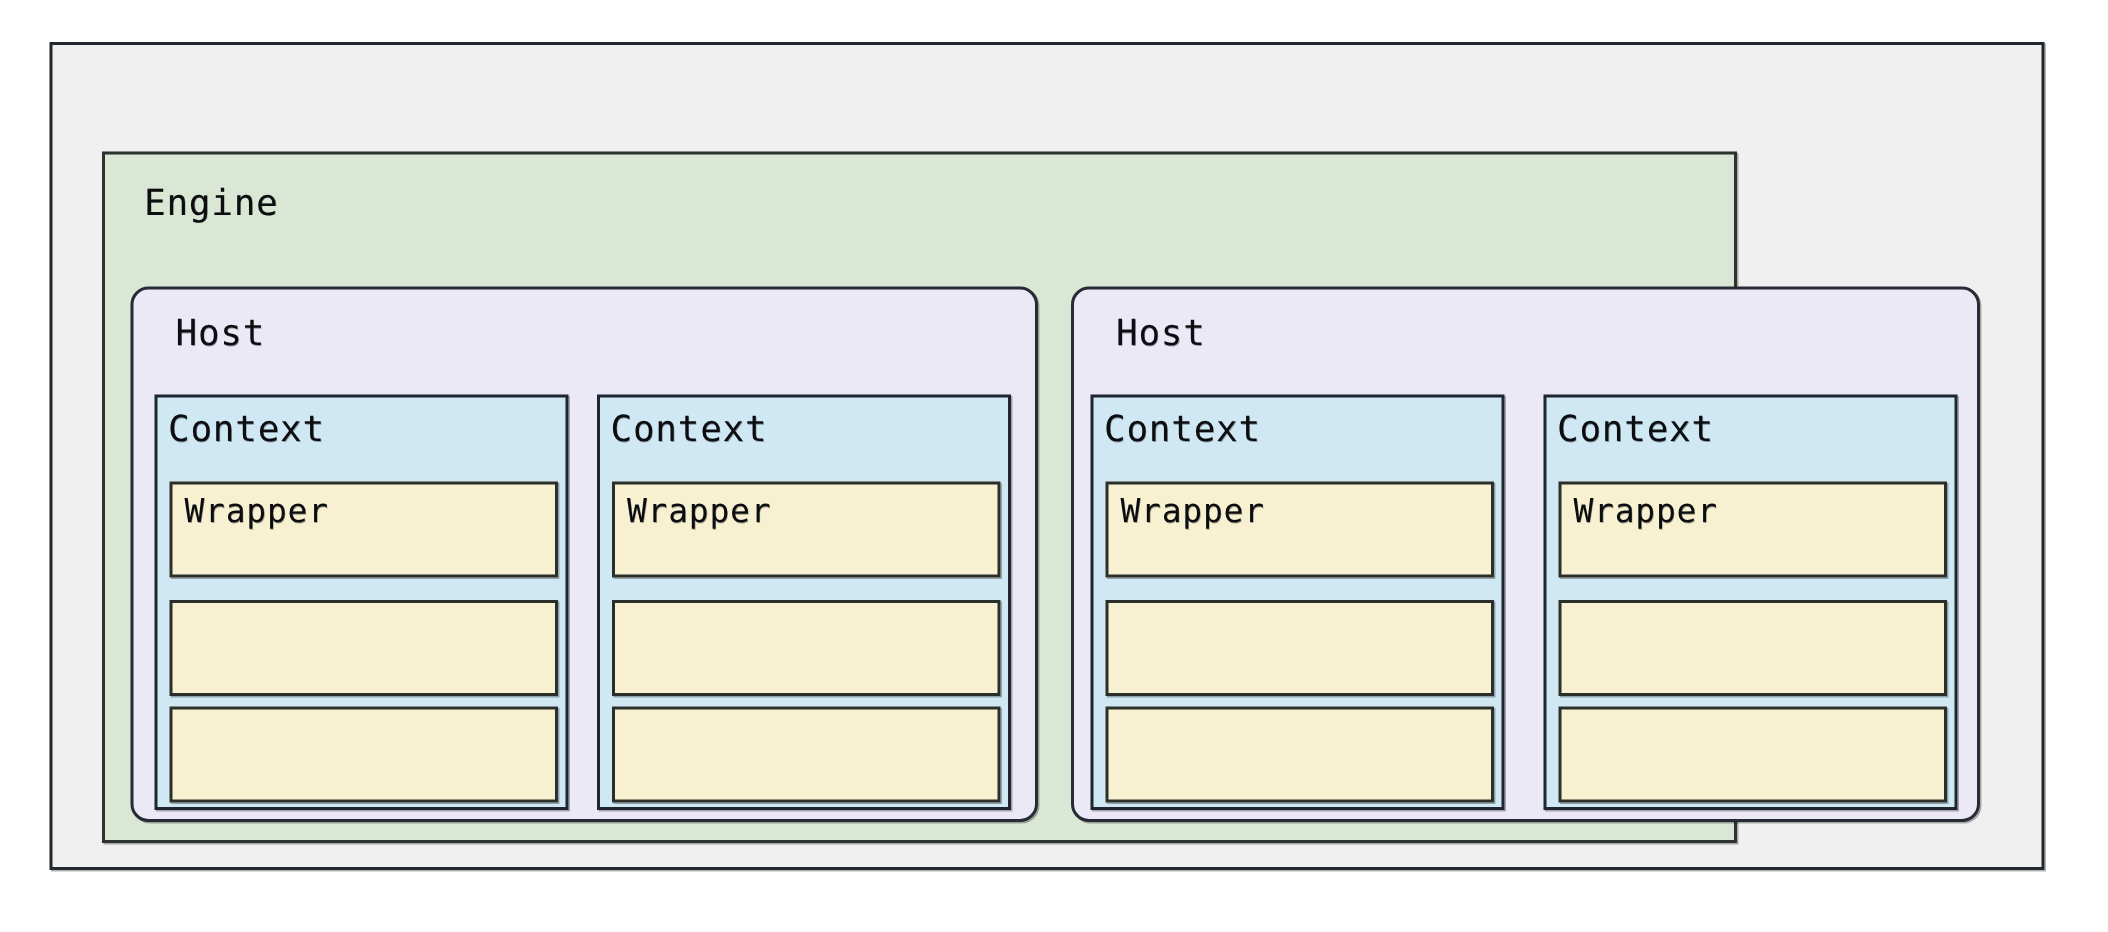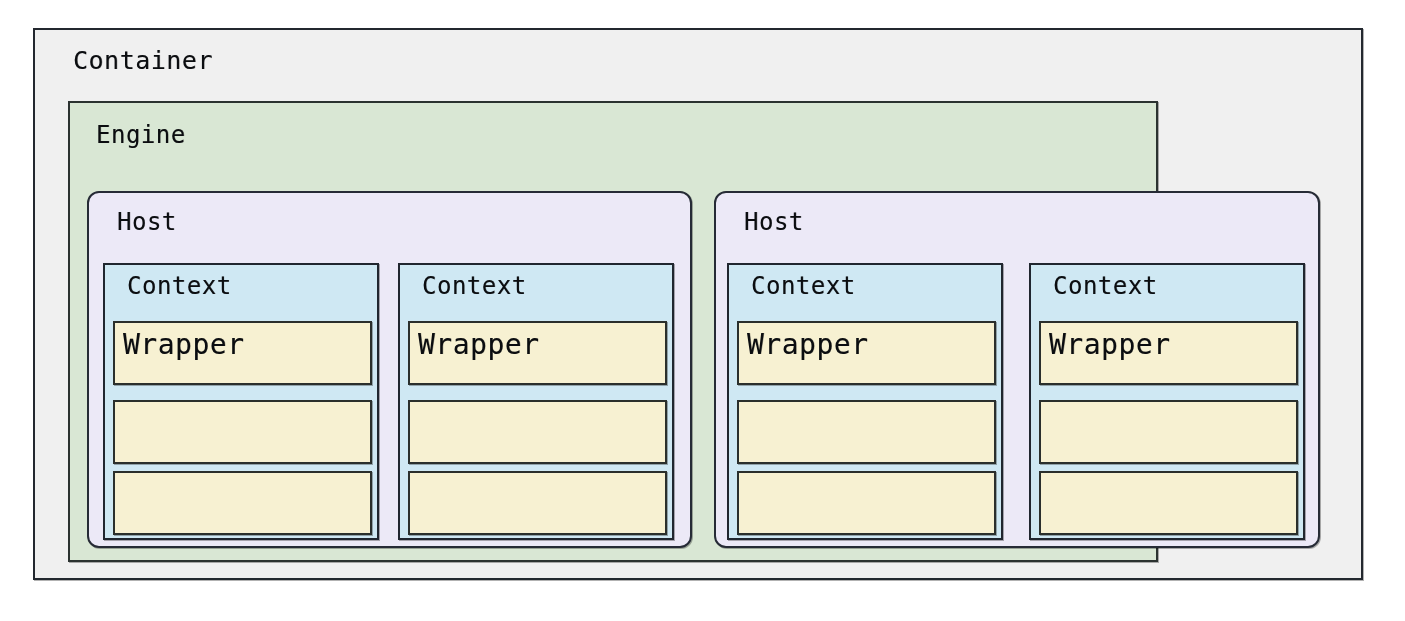--- a/index.html
+++ b/index.html
@@ -98,50 +98,48 @@
     border-color: #20262f;
   }
   .context-box.ctx-a { left: 14px; }
   .context-box.ctx-b { left: 309px; }
   .host-right .context-box.ctx-a { left: 11px; }
   .host-right .context-box.ctx-b { left: 313px; }
   .context-box > .box-label {
     left: 7px;
     top: 9px;
     font-size: 24px;
-    margin-left: 15px;
   }
 
   
   .wrapper-box {
     left: 8px;
     width: 259px;
     height: 64px;
     background: #f7f1d2;
     border: 2px solid #2a2f2c;
     box-shadow: 1px 1px 0 rgba(0,0,0,0.30);
     position: absolute;
     box-sizing: border-box;
   }
   .wrapper-box.w1 { top: 56px; }
   .wrapper-box.w2 { top: 135px; }
   .wrapper-box.w3 { top: 206px; }
   .wrapper-box > .box-label {
     left: 8px;
     top: 8px;
-    font-size: 28px;
+    font-size: 22px;
   }
 </style>
 </head>
 <body>
 
 <div id="canvas">
 
   <div class="box container-box">
-    <div class="box-label">Container</div>
 
     <div class="box engine-box">
       <div class="box-label">Engine</div>
 
       <div class="box host-box host-left">
         <div class="box-label">Host</div>
 
         <div class="box context-box ctx-a">
           <div class="box-label">Context</div>
           <div class="wrapper-box w1">

